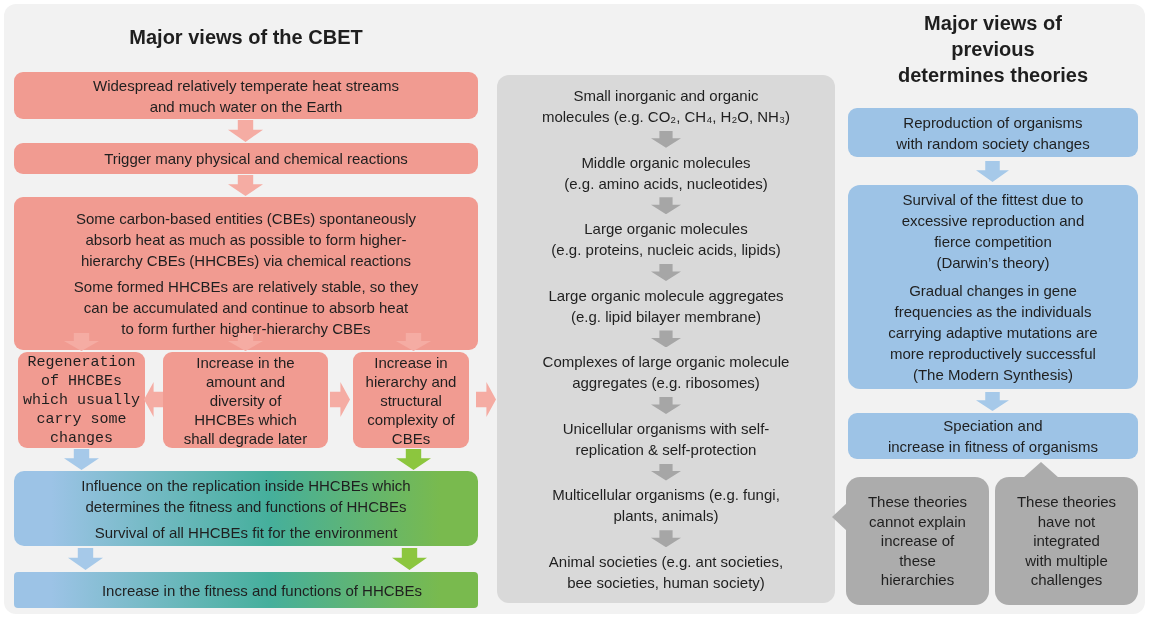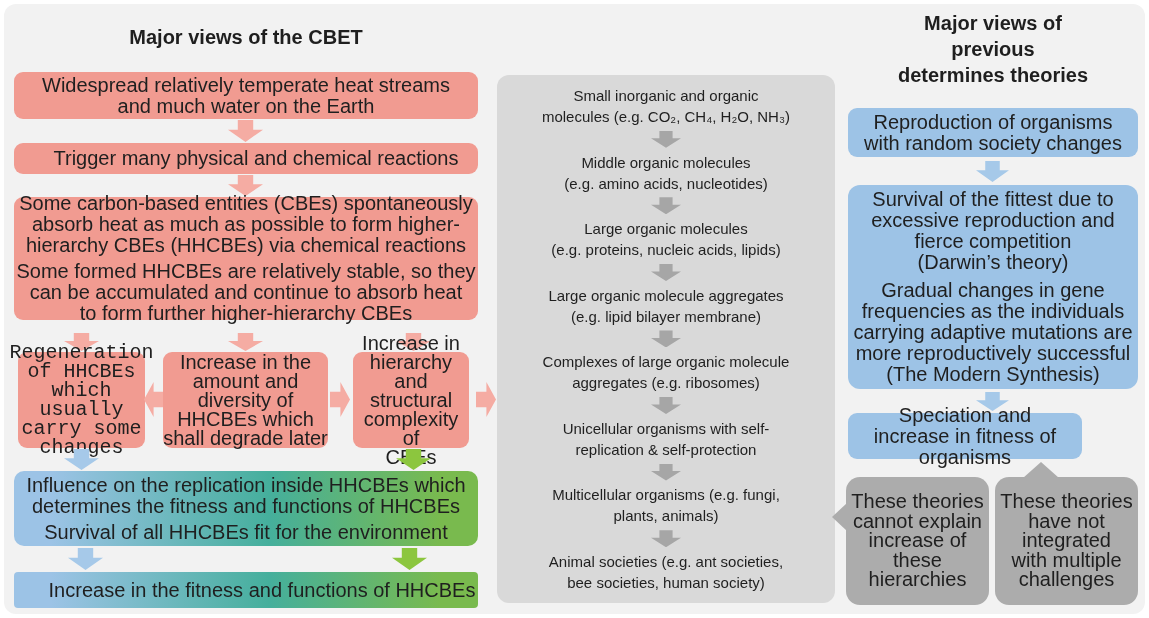--- a/index.html
+++ b/index.html
@@ -8,21 +8,21 @@
     --background:#F2F2F2; --gradient-blue:#9CC3E6; --gradient-teal:#45AF9C; --gradient-green:#79BA4E;
     --text:#1F1F1F;
   }
   html,body{margin:0;padding:0;background:#fff;}
   #canvas{position:relative;width:1149px;height:618px;background:#fff;overflow:hidden;
     font-family:"Liberation Sans",sans-serif;color:var(--text);}
   #panel{position:absolute;inset:4px;background:var(--background);border-radius:12px;}
   .abs{position:absolute;box-sizing:border-box;}
   .title{font-size:20px;font-weight:bold;text-align:center;white-space:pre-line;line-height:26px;}
   .box{display:flex;flex-direction:column;justify-content:center;align-items:center;
-    text-align:center;white-space:pre-line;font-size:20px;line-height:21px;}
+    text-align:center;white-space:pre-line;font-size:15px;line-height:21px;}
   .box .para{white-space:pre-line;}
   .salmon{background:var(--salmon);border-radius:9px;}
   .blue{background:var(--blue);border-radius:9px;}
   .rowbox{line-height:19px;}
   .grad{background:linear-gradient(90deg,var(--gradient-blue) 8%,var(--gradient-teal) 55%,var(--gradient-green) 92%);}
   .bubble{background:var(--gray-bubble);border-radius:14px;line-height:19.5px;}
   
   .ad{clip-path:polygon(28% 0,72% 0,72% 44%,100% 44%,50% 100%,0 44%,28% 44%);}
   .ar{clip-path:polygon(0 28%,52% 28%,52% 0,100% 50%,52% 100%,52% 72%,0 72%);}
   .al{clip-path:polygon(100% 28%,48% 28%,48% 0,0 50%,48% 100%,48% 72%,100% 72%);}
@@ -48,21 +48,21 @@
 
   <div class="abs title" style="left:14px;top:24px;width:464px;">Major views of the CBET</div>
 
   <div class="abs box salmon" style="left:14px;top:72px;width:464px;height:47px;">Widespread relatively temperate heat streams
 and much water on the Earth</div>
   <div class="abs ad c-salmon" style="left:228px;top:120px;width:35px;height:22px;"></div>
 
   <div class="abs box salmon" style="left:14px;top:143px;width:464px;height:31px;padding-left:20px;">Trigger many physical and chemical reactions</div>
   <div class="abs ad c-salmon" style="left:228px;top:175px;width:35px;height:21px;"></div>
 
-  <div class="abs box salmon" style="left:14px;top:197px;width:464px;height:123px;gap:5px;">
+  <div class="abs box salmon" style="left:14px;top:197px;width:464px;height:153px;gap:5px;">
     <div class="para">Some carbon-based entities (CBEs) spontaneously
 absorb heat as much as possible to form higher-
 hierarchy CBEs (HHCBEs) via chemical reactions</div>
     <div class="para">Some formed HHCBEs are relatively stable, so they
 can be accumulated and continue to absorb heat
 to form further higher-hierarchy CBEs</div>
   </div>
 
   <div class="abs ad c-salmon" style="left:64px;top:333px;width:35px;height:18px;"></div>
   <div class="abs ad c-salmon" style="left:228px;top:333px;width:35px;height:18px;"></div>
@@ -141,21 +141,21 @@
 fierce competition
 (Darwin’s theory)</div>
     <div class="para">Gradual changes in gene
 frequencies as the individuals
 carrying adaptive mutations are
 more reproductively successful
 (The Modern Synthesis)</div>
   </div>
   <div class="abs ad c-blue" style="left:976px;top:392px;width:33px;height:19px;"></div>
 
-  <div class="abs box blue" style="left:848px;top:413px;width:234px;height:46px;">Speciation and
+  <div class="abs box blue" style="left:848px;top:413px;width:290px;height:46px;">Speciation and
 increase in fitness of organisms</div>
 
   <div class="abs box bubble" style="left:846px;top:477px;width:143px;height:128px;">These theories
 cannot explain
 increase of
 these
 hierarchies</div>
   <div class="tail tail-left abs" style="left:832px;top:503px;width:15px;height:28px;"></div>
 
   <div class="abs box bubble" style="left:995px;top:477px;width:143px;height:128px;">These theories

